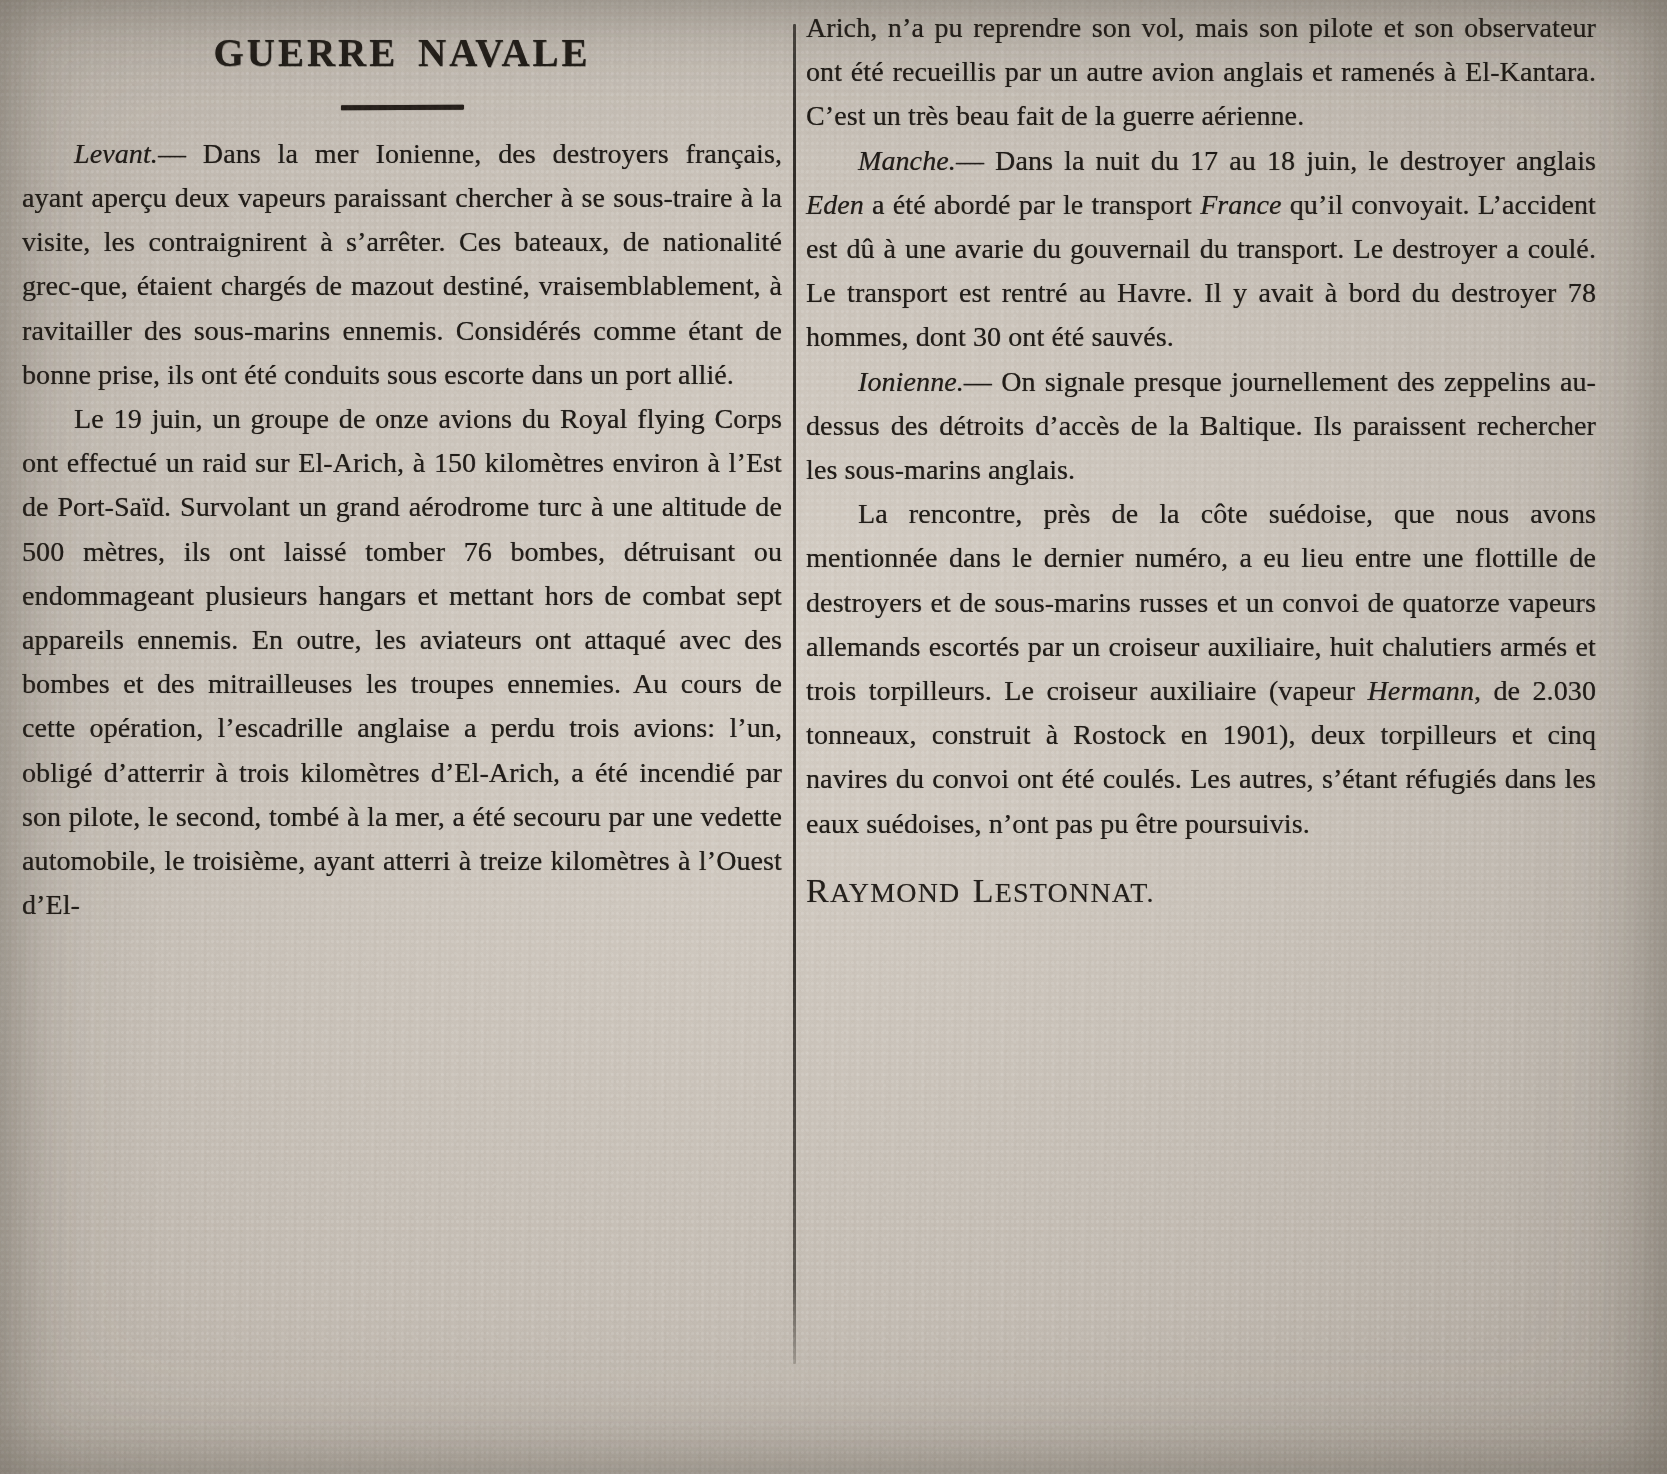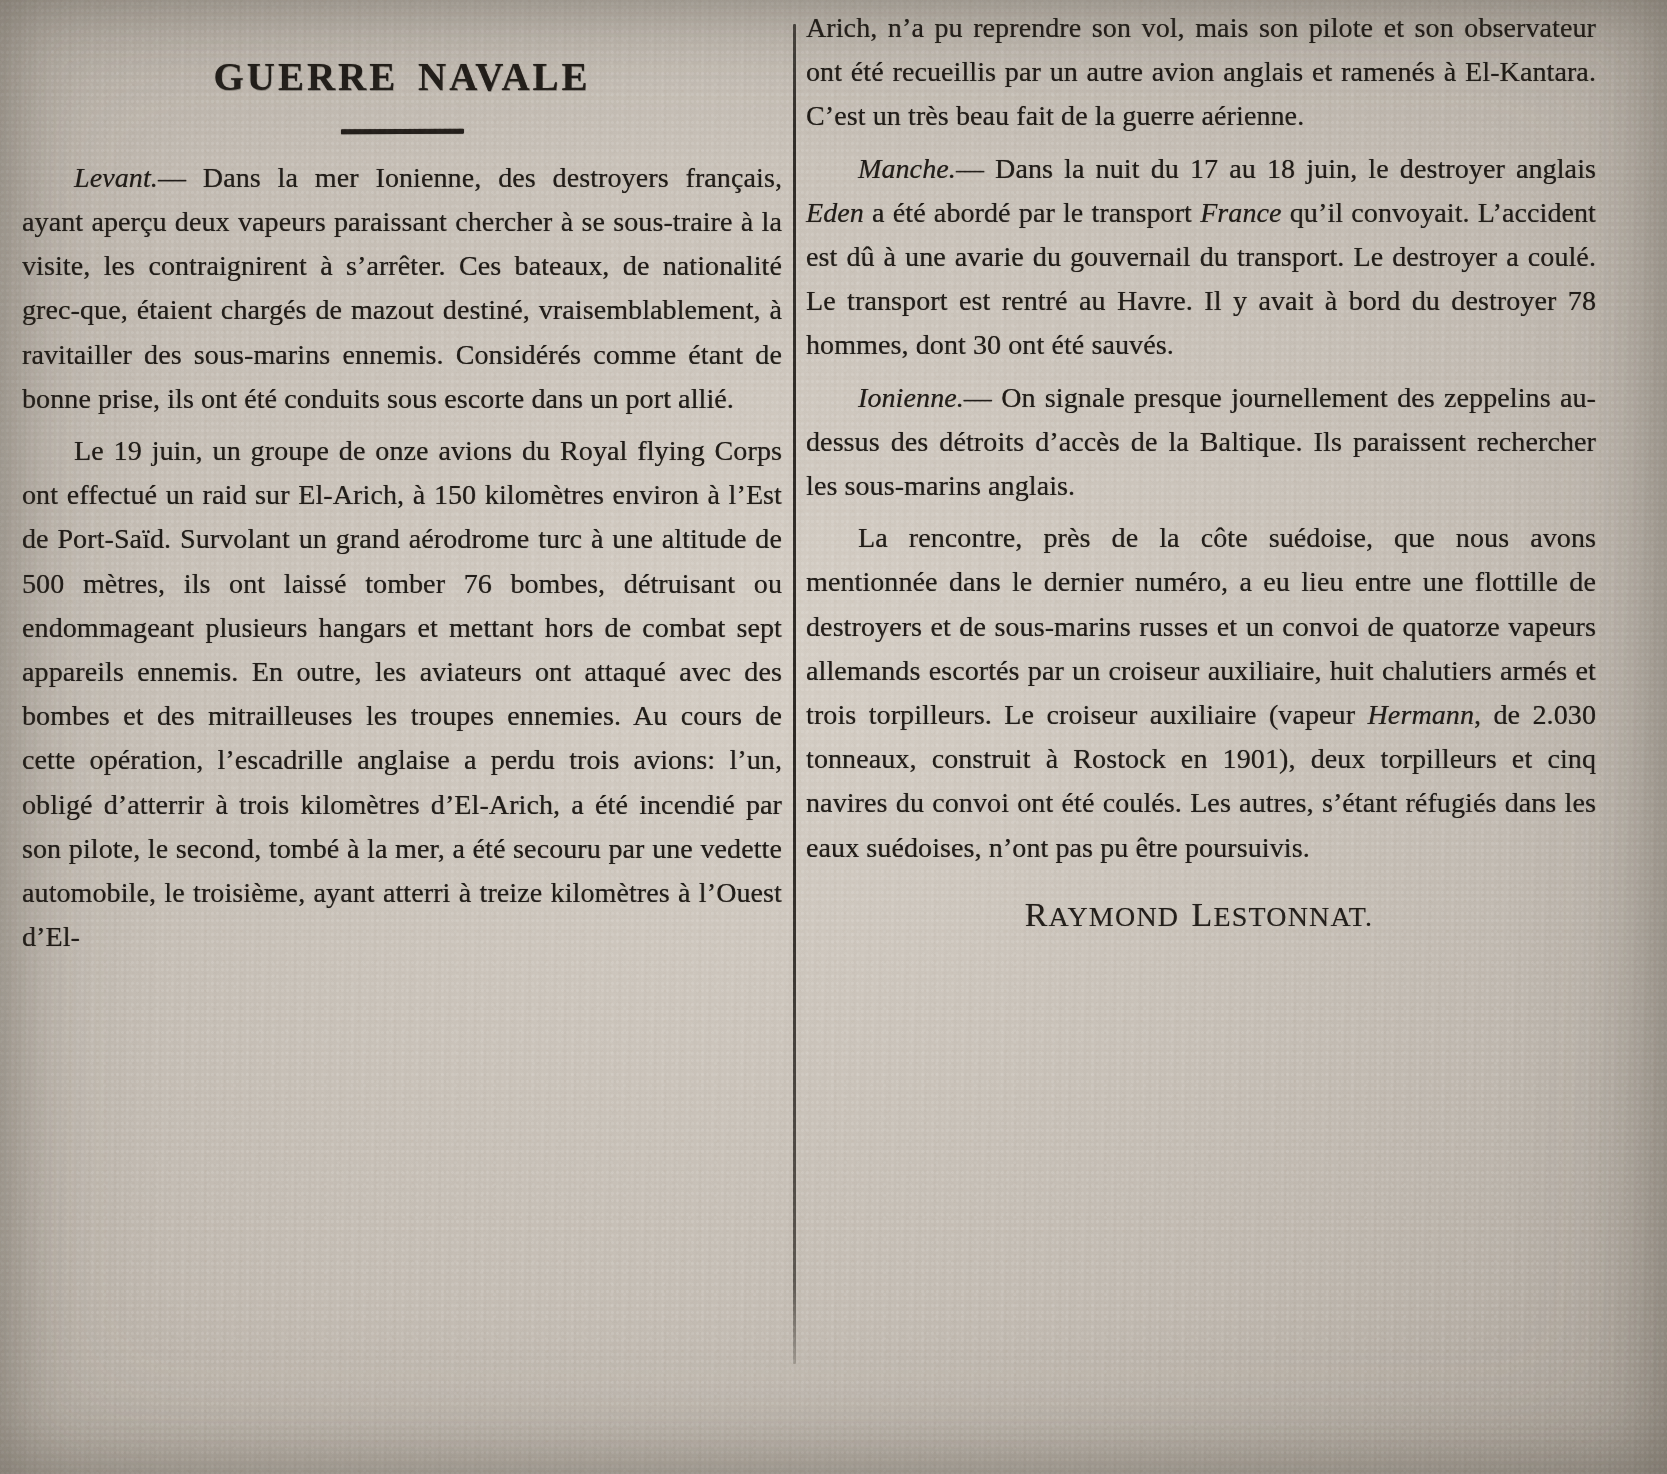--- a/index.html
+++ b/index.html
@@ -70,21 +70,21 @@
     position: absolute;
     top: 0; left: 0;
     width: 1667px; height: 1474px;
     box-sizing: border-box;
   }
   .column {
     position: absolute;
     top: 0;
     box-sizing: border-box;
   }
-  #col-left  { left: 22px;  width: 760px; padding-top: 52px; }
+  #col-left  { left: 22px;  width: 760px; padding-top: 28px; }
   #col-right { left: 806px; width: 790px; padding-top: 6px; }
 
   
   #rule {
     position: absolute;
     left: 793px;
     top: 24px;
     width: 3px;
     height: 1340px;
     background: linear-gradient(180deg,
@@ -132,33 +132,33 @@
     font-size: 28px;
     line-height: 44.2px;
     color: #1f1b17;
     text-align: justify;
     text-justify: inter-word;
     hyphens: manual;
     text-shadow:
       0 0 0.8px rgba(36,31,26,.60),
       0.4px 0.4px 0 rgba(45,39,33,.22);
   }
-  p.para + p.para { margin-top: 8px; }
+  p.para + p.para { margin-top: 0; }
   p.para.cont { text-indent: 0; }
 
   .it { font-style: italic; }
 
   
   #col-left p.para  { letter-spacing: .10px; }
   #col-right p.para { letter-spacing: .10px; }
 
   
   #signature {
     margin-top: 26px;
-    text-align: center;
+    text-align: left;
     padding-right: 4px;
     font-size: 28px;
     color: #221e1a;
     letter-spacing: 1.2px;
     word-spacing: 4px;
     text-shadow: 0 0 .8px rgba(36,31,26,.55);
   }
   #signature .sc-first { font-size: 34px; }
 </style>
 </head>

